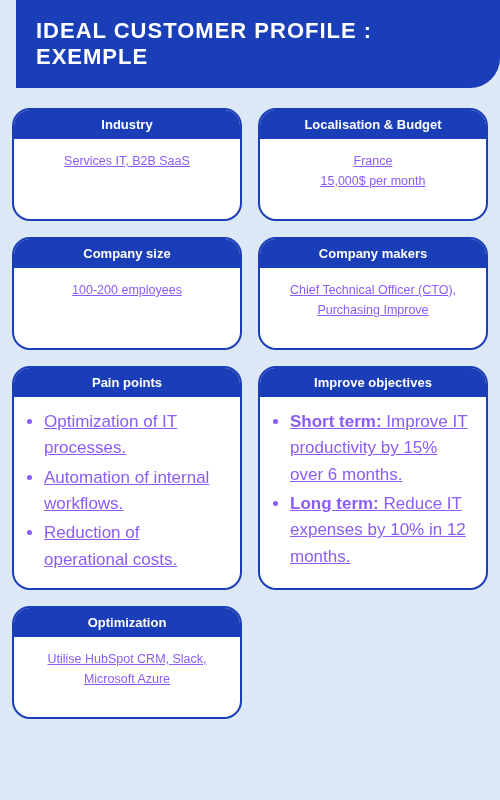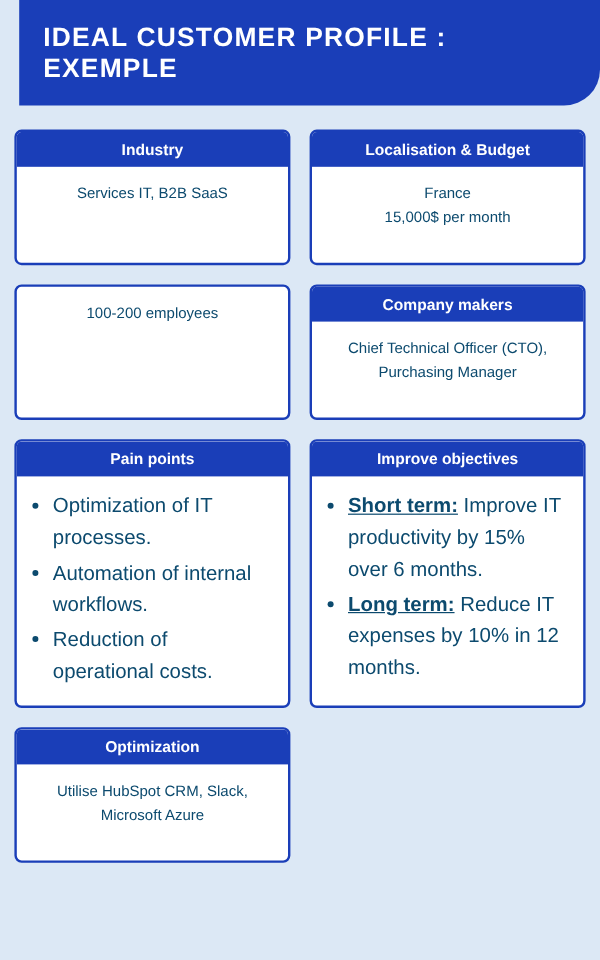--- a/index.html
+++ b/index.html
@@ -29,38 +29,39 @@
     .grid-container {
       display: grid;
       grid-template-columns: 1fr 1fr;
       gap: 16px;
       padding: 0 12px 20px 12px;
     }
 
     .card {
       background-color: white;
       border: 2.5px solid #1a3eb8;
-      border-radius: 6px;
+      border-radius: 18px;
       overflow: hidden;
     }
 
     .card-header {
       background-color: #1a3eb8;
       color: white;
       font-weight: 800;
       font-size: 13px;
       text-align: center;
       padding: 7px 10px;
     }
 
     .card-body {
       padding: 12px 14px;
       font-size: 12.5px;
-      color: #0c4a6e;
+      color: #8b5cf6;
       min-height: 80px;
+      text-decoration: underline;
     }
 
     .card-body p {
       text-align: center;
       font-size: 12.5px;
       line-height: 1.6;
     }
 
     .card-body ul {
       padding-left: 16px;
@@ -92,28 +93,29 @@
       </div>
     </div>
     <div class="card">
       <div class="card-header">Localisation &amp; Budget</div>
       <div class="card-body">
         <p>France</p>
         <p>15,000$ per month</p>
       </div>
     </div>
     <div class="card">
+      <div class="card-header">Company size</div>
       <div class="card-body">
         <p>100-200 employees</p>
       </div>
     </div>
     <div class="card">
       <div class="card-header">Company makers</div>
       <div class="card-body">
-        <p>Chief Technical Officer (CTO), Purchasing Manager</p>
+        <p>Chief Technical Officer (CTO), Purchasing Improve</p>
       </div>
     </div>
     <div class="card">
       <div class="card-header">Pain points</div>
       <div class="card-body">
         <ul>
           <li>Optimization of IT processes.</li>
           <li>Automation of internal workflows.</li>
           <li>Reduction of operational costs.</li>
         </ul>

